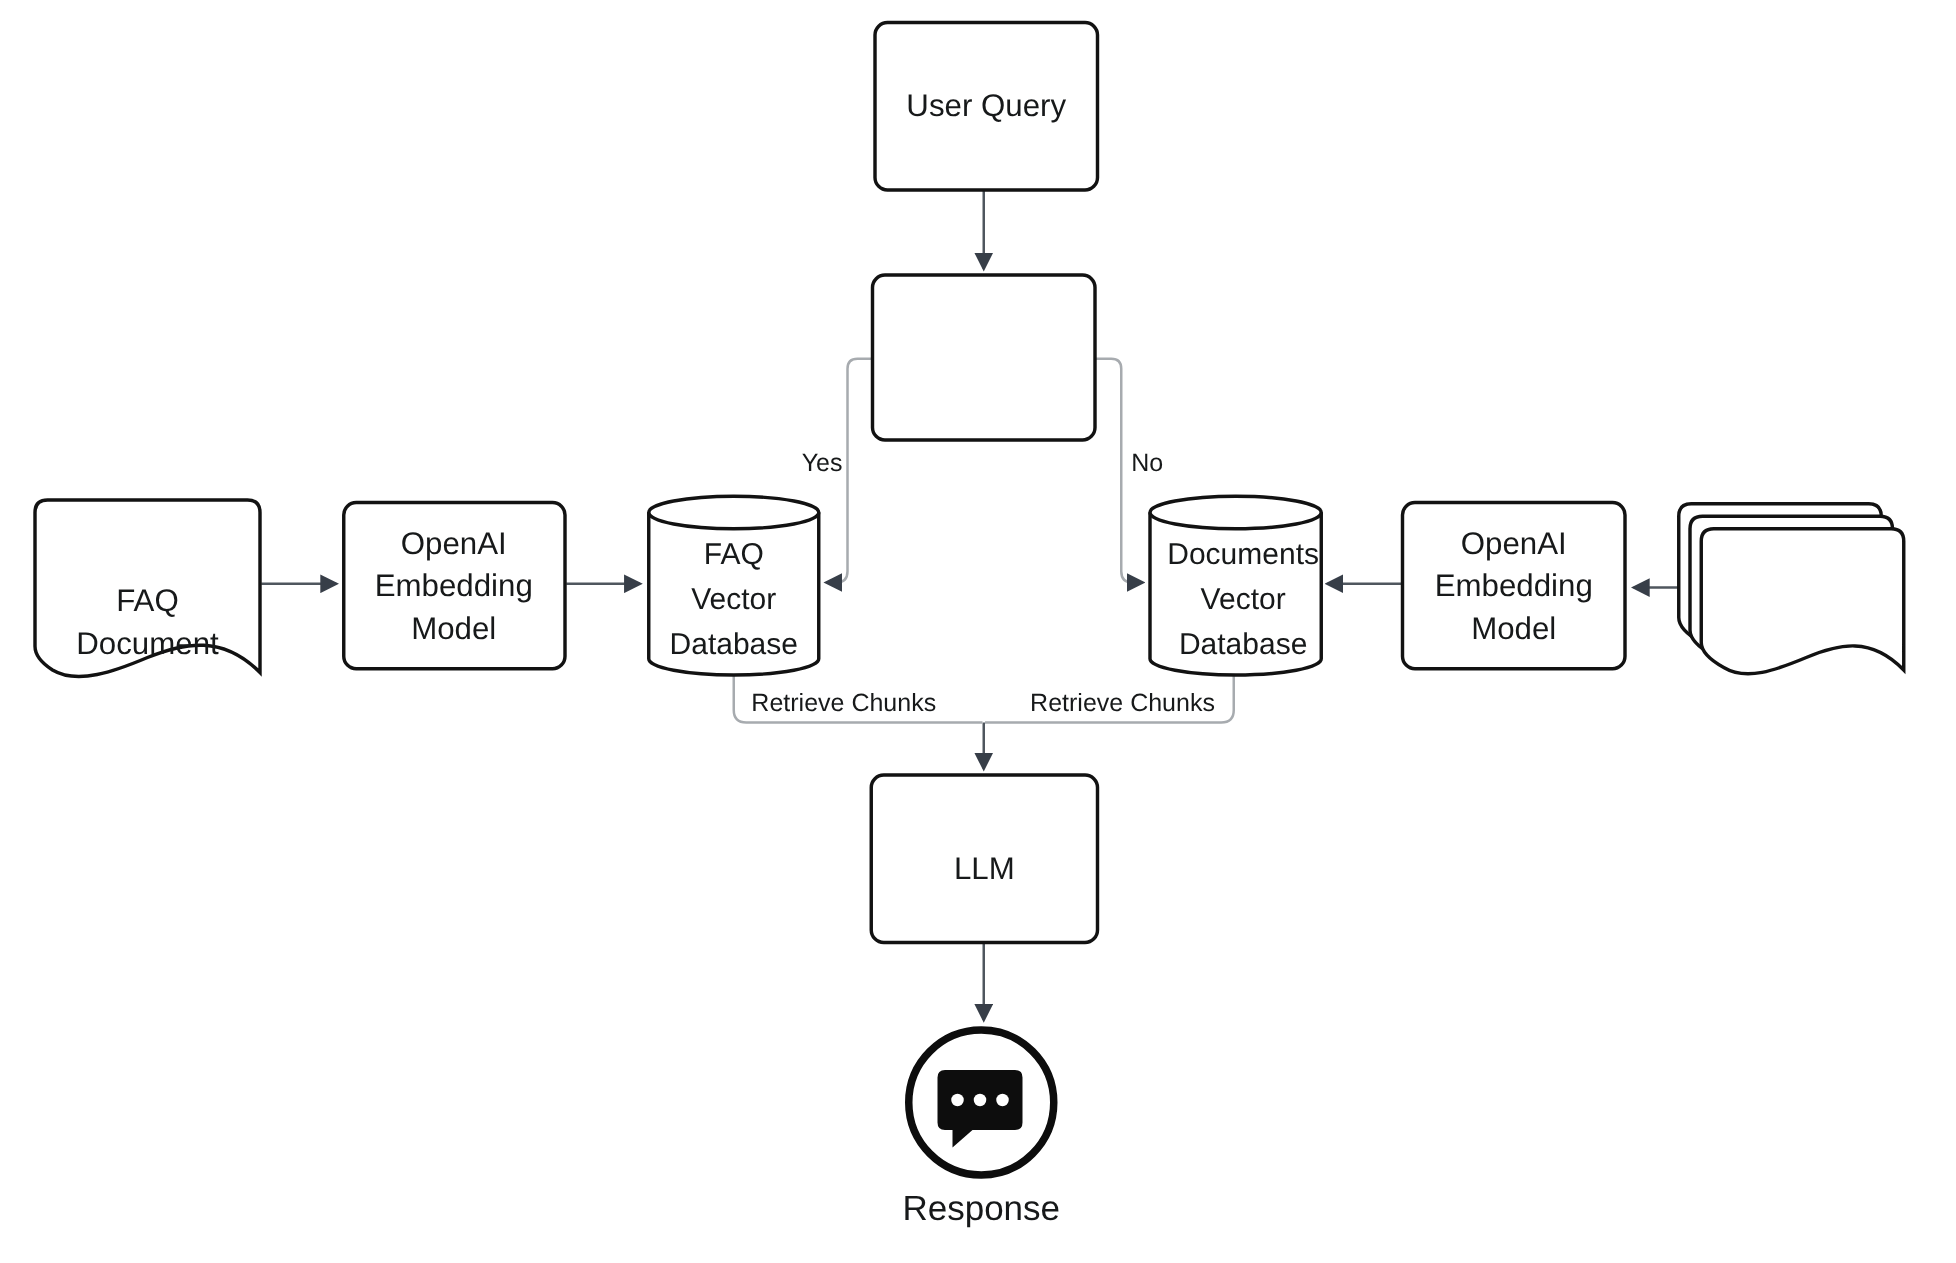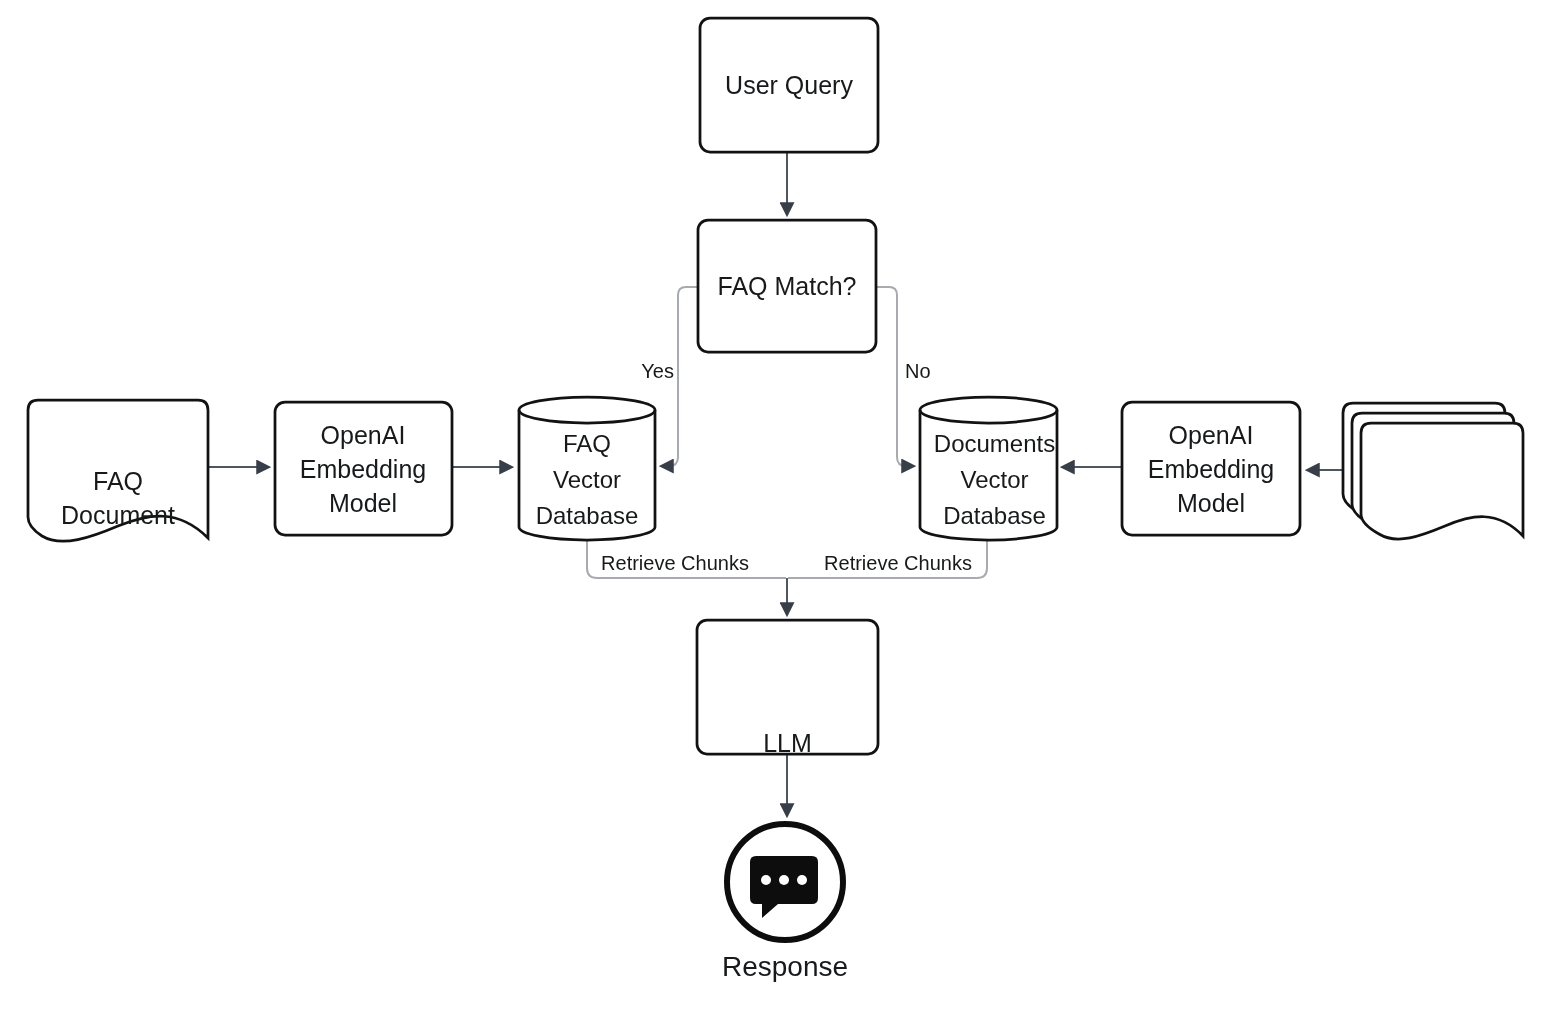--- a/index.html
+++ b/index.html
@@ -93,34 +93,33 @@
       <path fill="#0d0d0d" d="M756 856 H812 Q818 856 818 862 V898 Q818 904 812 904
                H778 L762 918 V904 H756 Q750 904 750 898 V862 Q750 856 756 856 Z"></path>
       <circle cx="766" cy="880" r="5" fill="#ffffff"></circle>
       <circle cx="784" cy="880" r="5" fill="#ffffff"></circle>
       <circle cx="802" cy="880" r="5" fill="#ffffff"></circle>
     </g>
   </svg>
 
   <div class="label" style="left:700px;top:18px;width:178px;height:134px;">User Query</div>
 
-  <div class="label" style="left:698px;top:220px;width:178px;height:132px;">FAQ Match?</div>
 
   <div class="label" style="left:53px;top:400px;width:130px;height:114px;margin-top:41px;">FAQ Document</div>
 
   <div class="label" style="left:293px;top:402px;width:140px;height:133px;">OpenAI Embedding Model</div>
 
   <div class="label cyl-label" style="left:531px;top:424px;width:112px;height:112px;">FAQ Vector Database</div>
 
   <div class="label cyl-label" style="left:923px;top:424px;width:143px;height:112px;">Documents Vector Database</div>
 
   <div class="label" style="left:1141px;top:402px;width:140px;height:133px;">OpenAI Embedding Model</div>
 
 
-  <div class="label" style="left:697px;top:620px;width:181px;height:150px;margin-top:48px;">LLM</div>
+  <div class="label" style="left:697px;top:620px;width:181px;height:150px;">LLM</div>
 
   <div class="label" style="left:705px;top:950px;width:160px;height:34px;font-size:28px;">Response</div>
 
   <div class="label edge-label right-align" style="left:616px;top:358px;width:58px;height:26px;">Yes</div>
 
   <div class="label edge-label left-align" style="left:905px;top:358px;width:60px;height:26px;">No</div>
 
   <div class="label edge-label" style="left:595px;top:550px;width:160px;height:25px;">Retrieve Chunks</div>
 
   <div class="label edge-label" style="left:818px;top:550px;width:160px;height:25px;">Retrieve Chunks</div>

